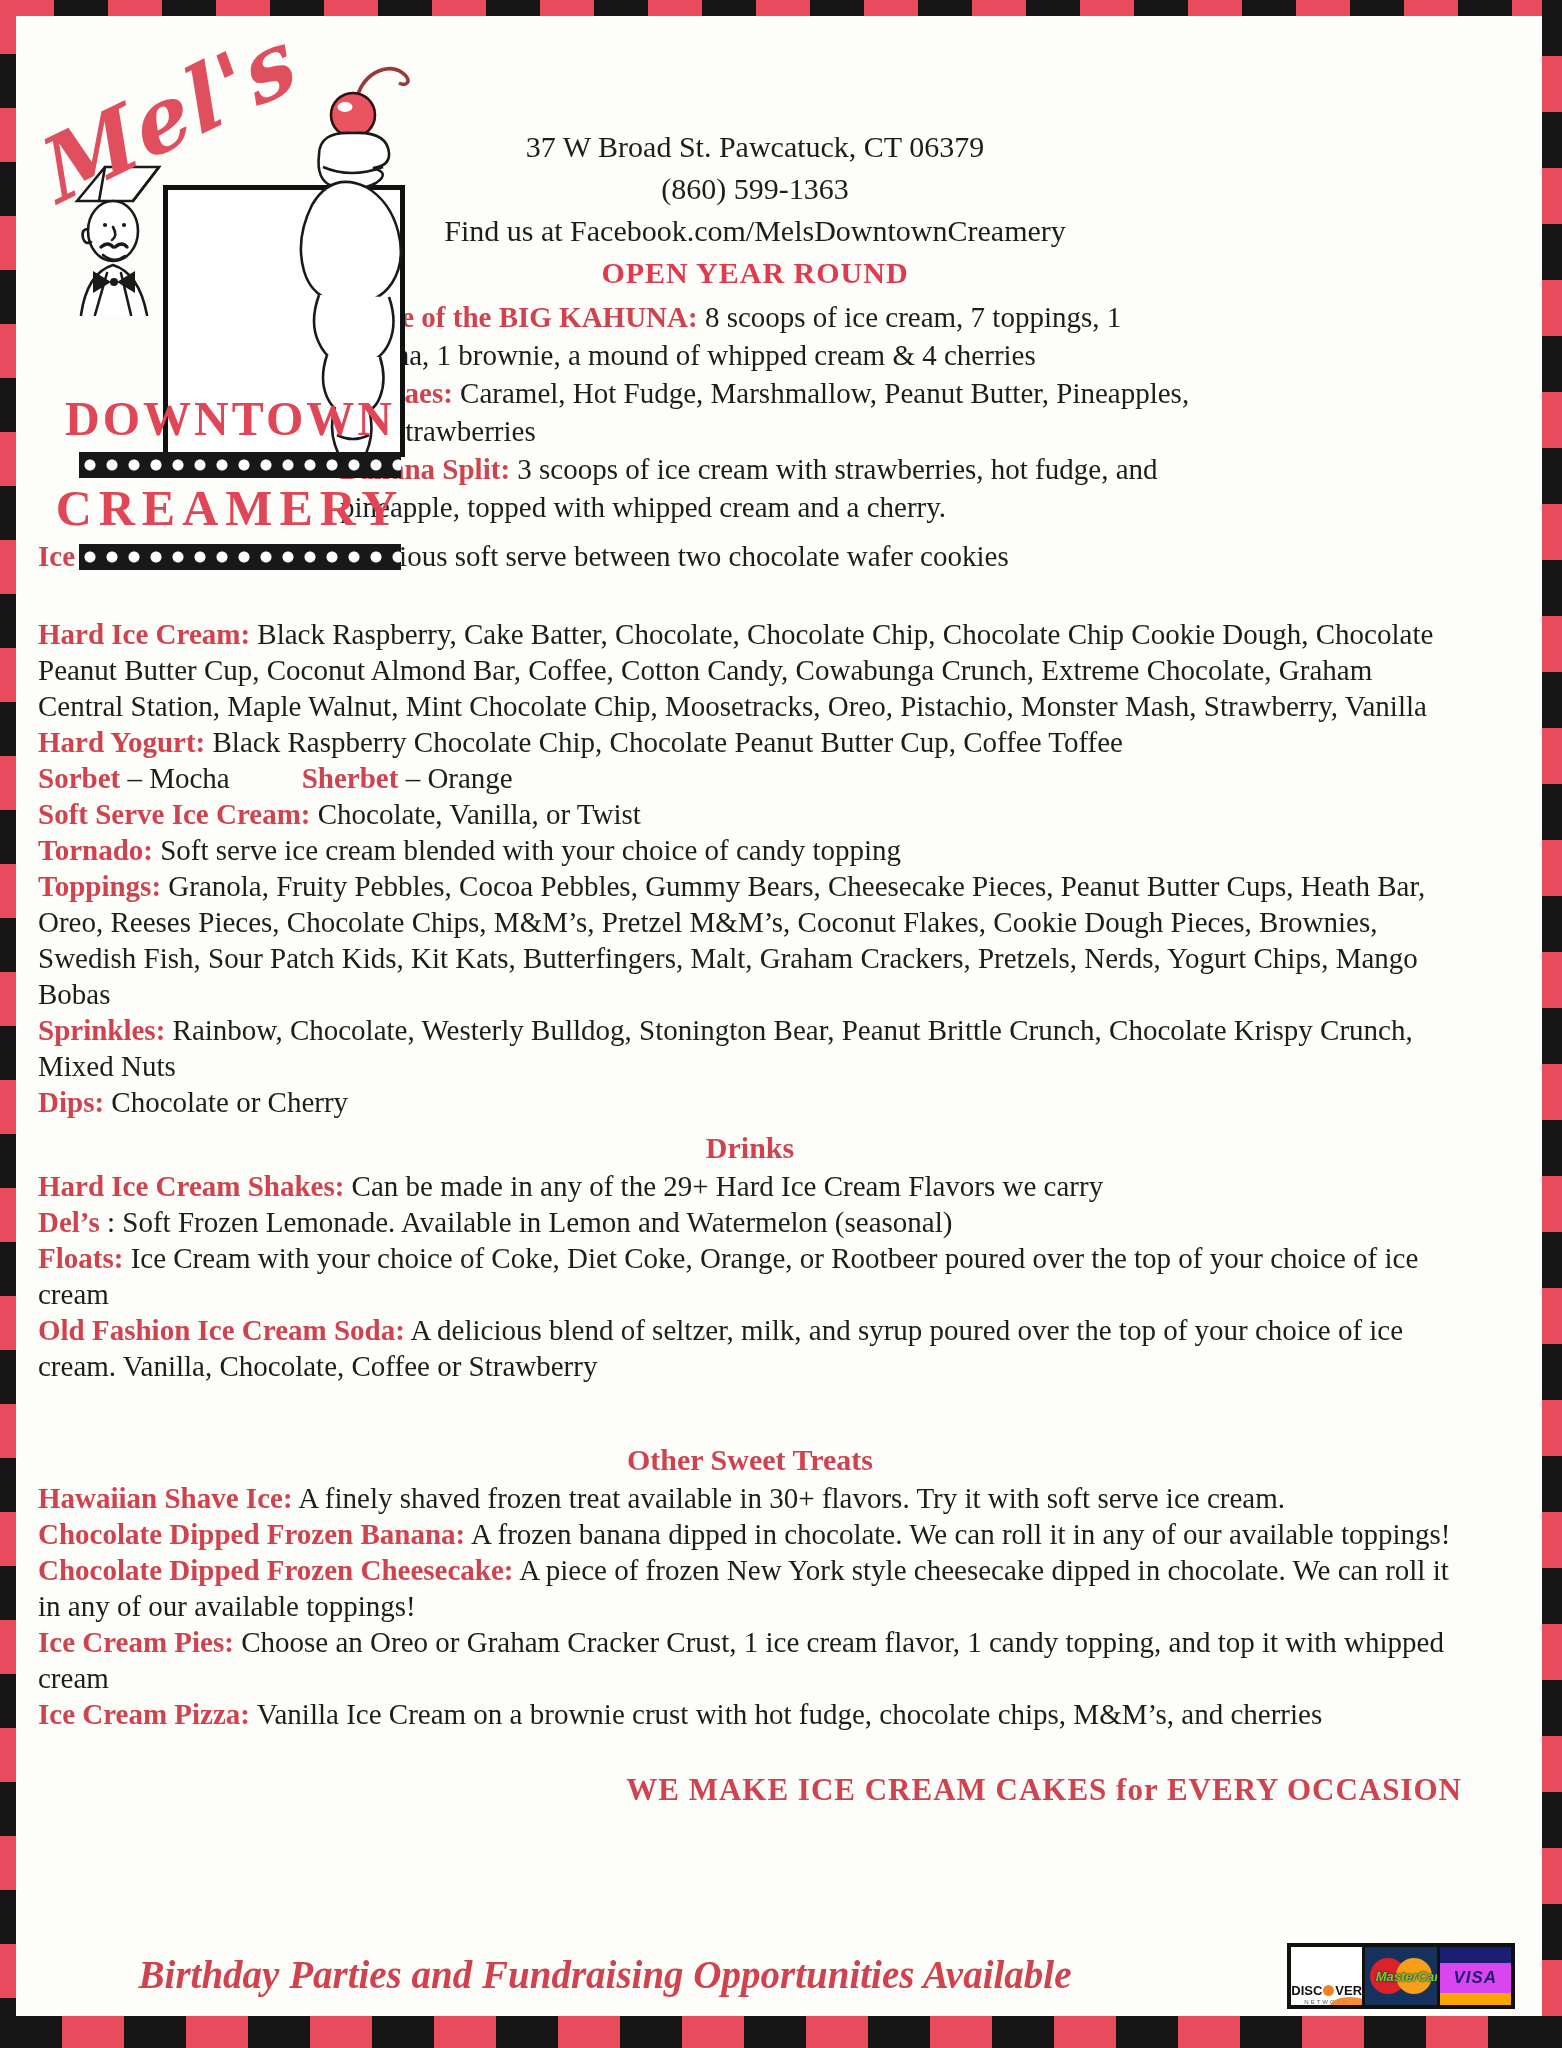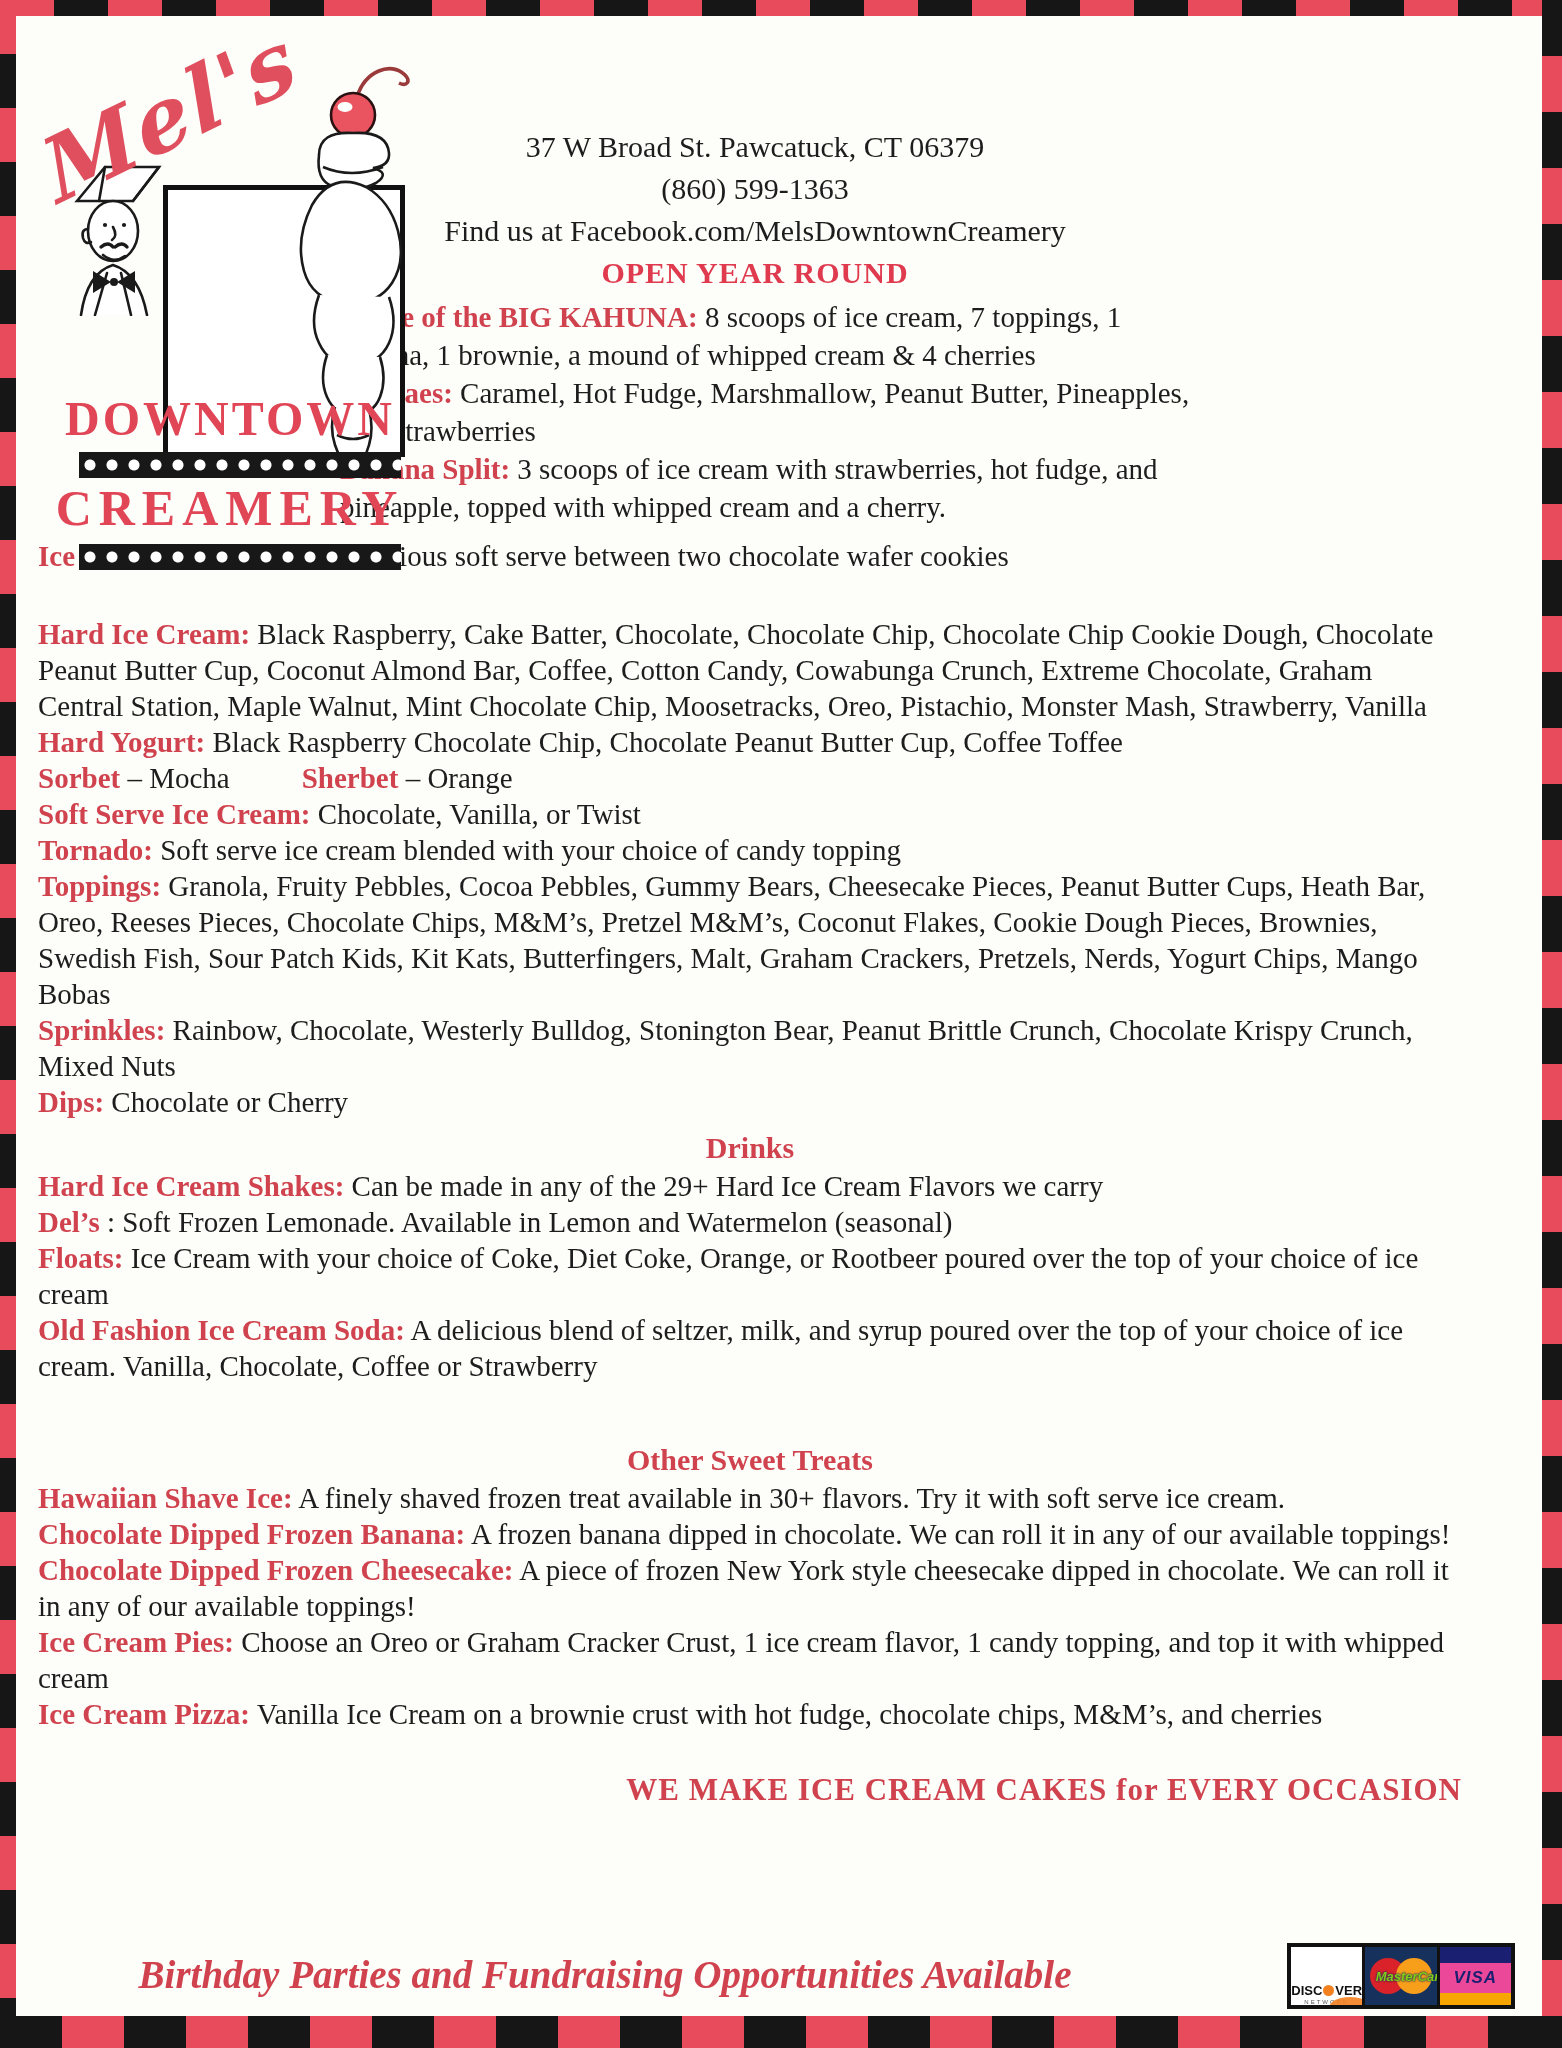--- a/index.html
+++ b/index.html
@@ -76,21 +76,21 @@
   .disc-o{display:inline-block;width:11px;height:11px;border-radius:50%;background:#f48120;margin:0 1px;}
   .disc-sub{font-family:"Liberation Sans", sans-serif;font-size:6px;color:#555;letter-spacing:2px;margin-top:1px;}
   .disc-swoosh{position:absolute;right:-8px;bottom:-10px;width:40px;height:18px;
     border-radius:50%;background:#f48120;opacity:.9;}
   .mastercard{background:#16315c;display:flex;align-items:center;justify-content:center;}
   .mc-red,.mc-orange{position:absolute;top:50%;width:36px;height:36px;border-radius:50%;transform:translateY(-50%);}
   .mc-red{left:5px;background:#d9222a;}
   .mc-orange{right:5px;background:#f79e1b;}
   .mc-text{position:relative;z-index:2;font-family:"Liberation Sans", sans-serif;font-style:italic;
     font-weight:700;font-size:13px;color:#84cc16;text-shadow:0 0 2px #16315c,0 0 2px #16315c;padding-left:21px;}
-  .visa{background:#ec4899;display:flex;flex-direction:column;}
+  .visa{background:#d946ef;display:flex;flex-direction:column;}
   .visa-top{height:16px;background:#1a1f71;}
   .visa-text{flex:1;display:flex;align-items:center;justify-content:center;
     font-family:"Liberation Sans", sans-serif;font-weight:700;font-style:italic;
     font-size:17px;color:#1a1f71;letter-spacing:1px;}
   .visa-bottom{height:12px;background:#f7a600;}
 </style>
 </head>
 <body>
 
 <div class="page">

